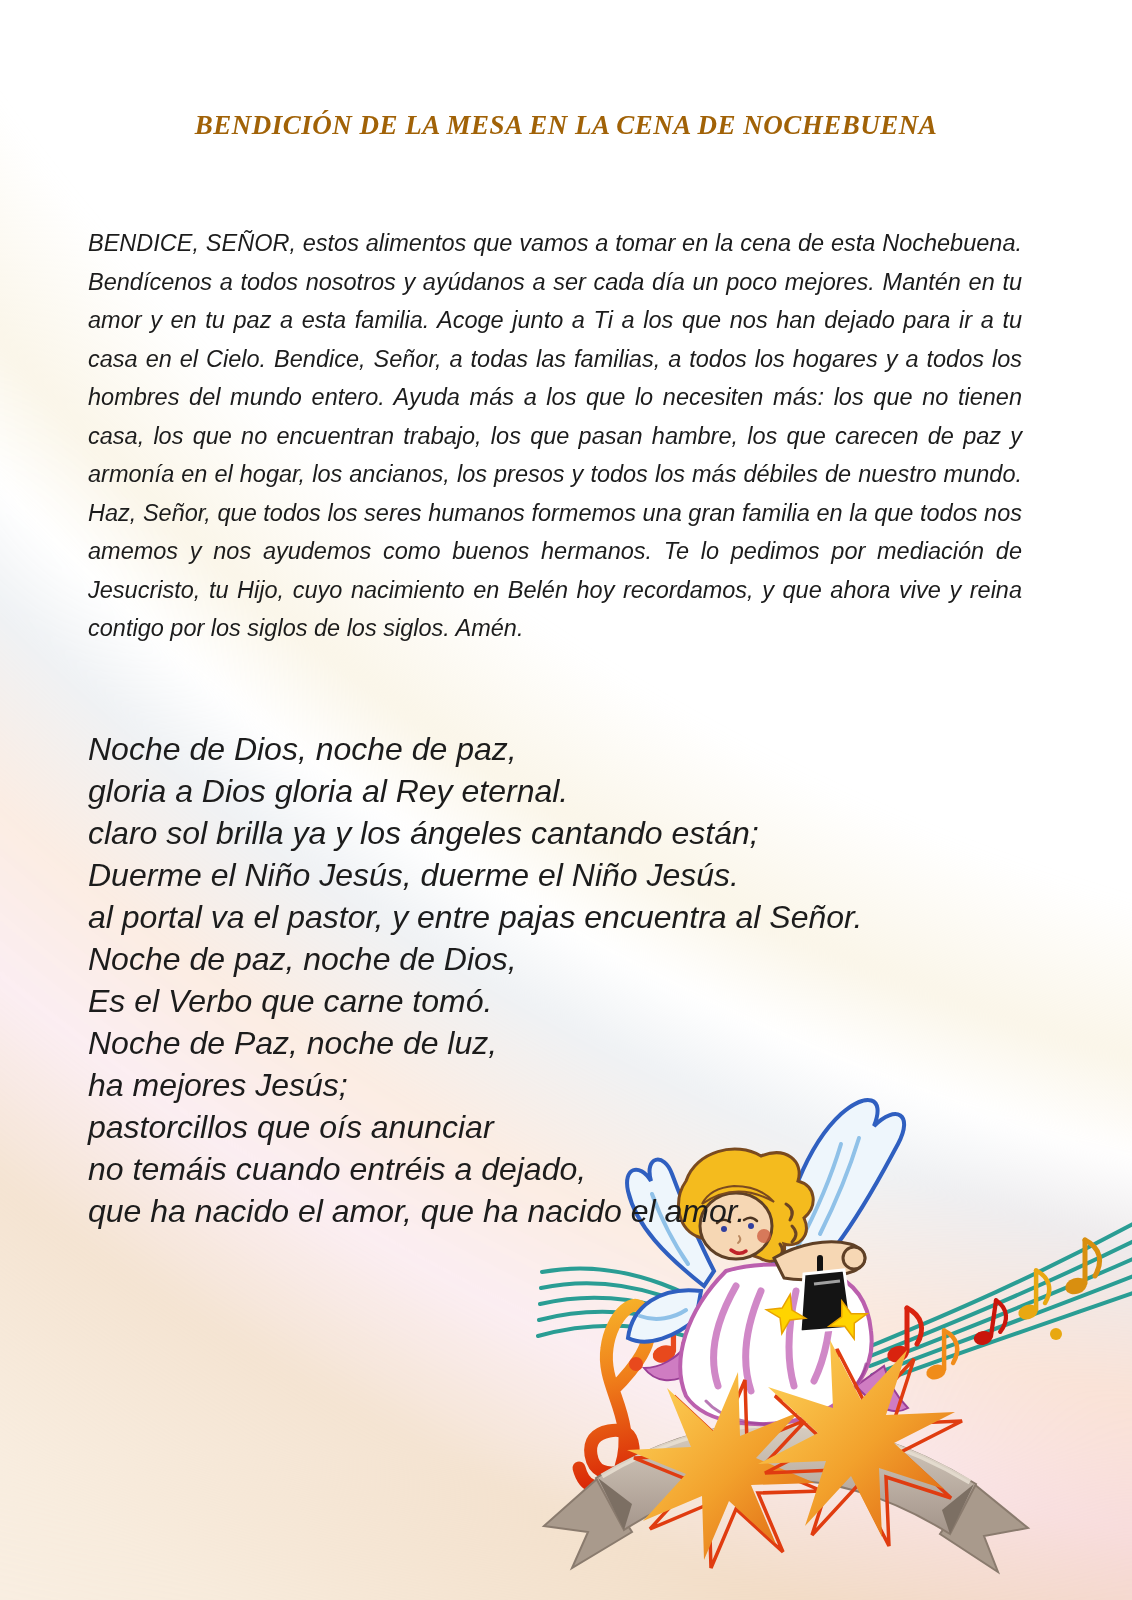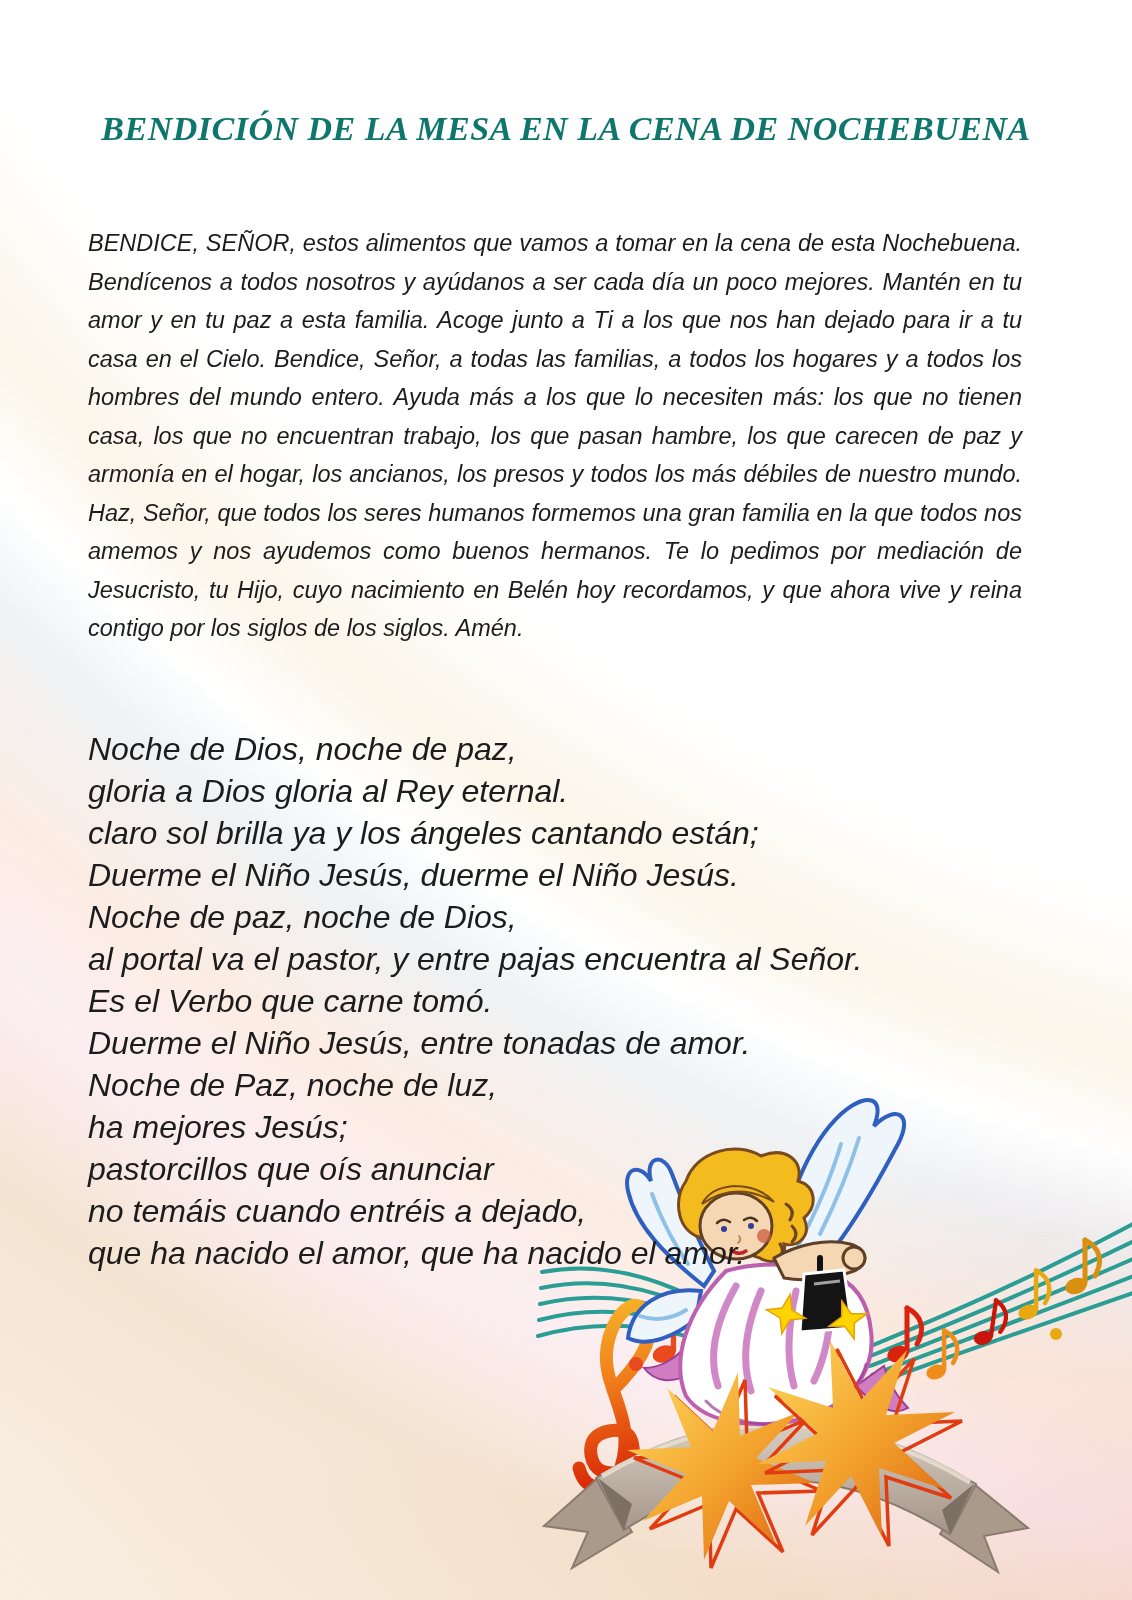--- a/index.html
+++ b/index.html
@@ -29,22 +29,22 @@
         rgba(250,242,232,0.95) 3400px),
       radial-gradient(circle 600px at 1200px 1620px, rgba(246,199,189,0.55) 0px, rgba(246,199,189,0) 480px),
       linear-gradient(to top, rgba(244,226,204,0.72) 0px, rgba(244,226,204,0) 210px);
   }
   .title{
     position:absolute; z-index:2;
     top:110px; left:0; width:100%;
     margin:0; text-align:center;
     font-family:"Liberation Serif", serif;
     font-style:italic; font-weight:bold;
-    font-size:34px; letter-spacing:0.5px;
-    color:#0f766e;
+    font-size:27px; letter-spacing:0.5px;
+    color:#a16207;
   }
   .prayer{
     position:absolute; z-index:2;
     top:224px; left:88px; width:934px;
     margin:0;
     font-size:23.5px; line-height:38.5px;
     text-align:justify;
     font-style:italic;
   }
   .carol{
@@ -69,24 +69,23 @@
 
   <h1 class="title">BENDICIÓN DE LA MESA EN LA CENA DE NOCHEBUENA</h1>
 
   <p class="prayer">BENDICE, SEÑOR, estos alimentos que vamos a tomar en la cena de esta Nochebuena. Bendícenos a todos nosotros y ayúdanos a ser cada día un poco mejores. Mantén en tu amor y en tu paz a esta familia. Acoge junto a Ti a los que nos han dejado para ir a tu casa en el Cielo. Bendice, Señor, a todas las familias, a todos los hogares y a todos los hombres del mundo entero. Ayuda más a los que lo necesiten más: los que no tienen casa, los que no encuentran trabajo, los que pasan hambre, los que carecen de paz y armonía en el hogar, los ancianos, los presos y todos los más débiles de nuestro mundo. Haz, Señor, que todos los seres humanos formemos una gran familia en la que todos nos amemos y nos ayudemos como buenos hermanos. Te lo pedimos por mediación de Jesucristo, tu Hijo, cuyo nacimiento en Belén hoy recordamos, y que ahora vive y reina contigo por los siglos de los siglos. Amén.</p>
 
   <div class="carol">
     <div class="carol-line">Noche de Dios, noche de paz,</div>
     <div class="carol-line">gloria a Dios gloria al Rey eternal.</div>
     <div class="carol-line">claro sol brilla ya y los ángeles cantando están;</div>
     <div class="carol-line">Duerme el Niño Jesús, duerme el Niño Jesús.</div>
+    <div class="carol-line">al portal va el pastor, y entre pajas encuentra al Señor.</div>
     <div class="carol-line">Noche de paz, noche de Dios,</div>
-    <div class="carol-line">al portal va el pastor, y entre pajas encuentra al Señor.</div>
     <div class="carol-line">Es el Verbo que carne tomó.</div>
-    <div class="carol-line">Duerme el Niño Jesús, entre tonadas de amor.</div>
     <div class="carol-line">Noche de Paz, noche de luz,</div>
     <div class="carol-line">ha mejores Jesús;</div>
     <div class="carol-line">pastorcillos que oís anunciar</div>
     <div class="carol-line">no temáis cuando entréis a dejado,</div>
     <div class="carol-line">que ha nacido el amor, que ha nacido el amor.</div>
   </div>
 
   <div class="artwork">
     <svg width="600" height="520" viewBox="0 0 600 520" xmlns="http://www.w3.org/2000/svg">
       <defs>

